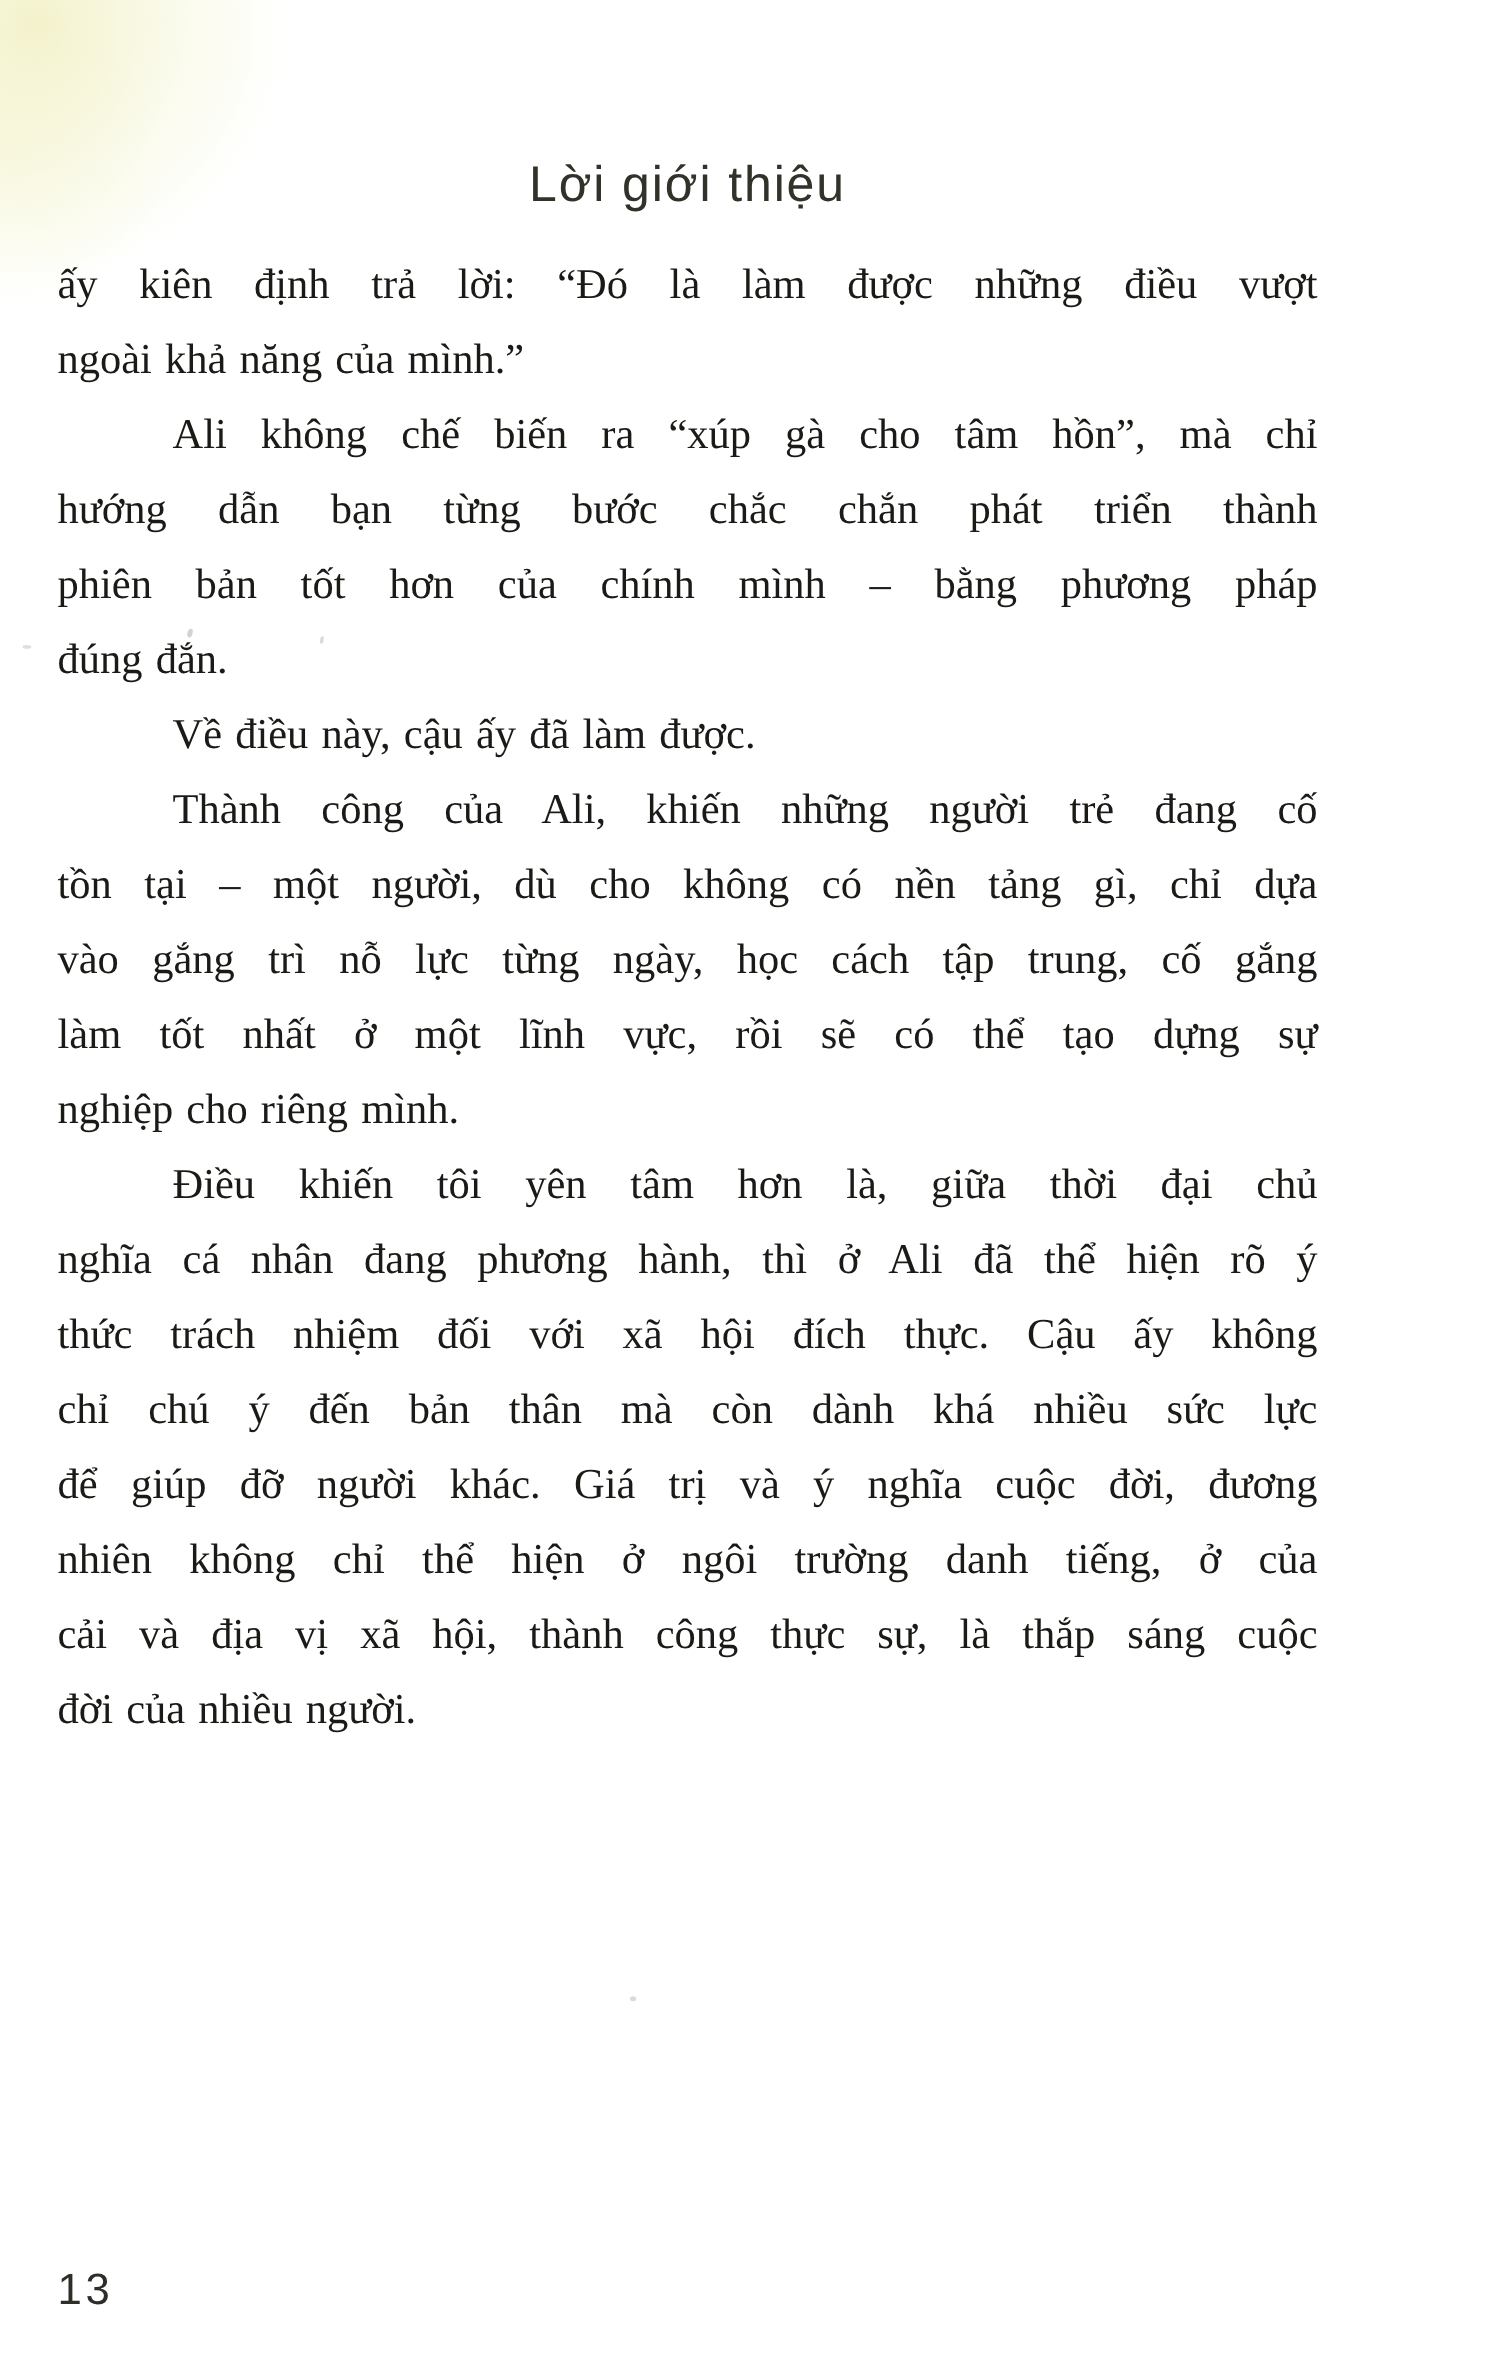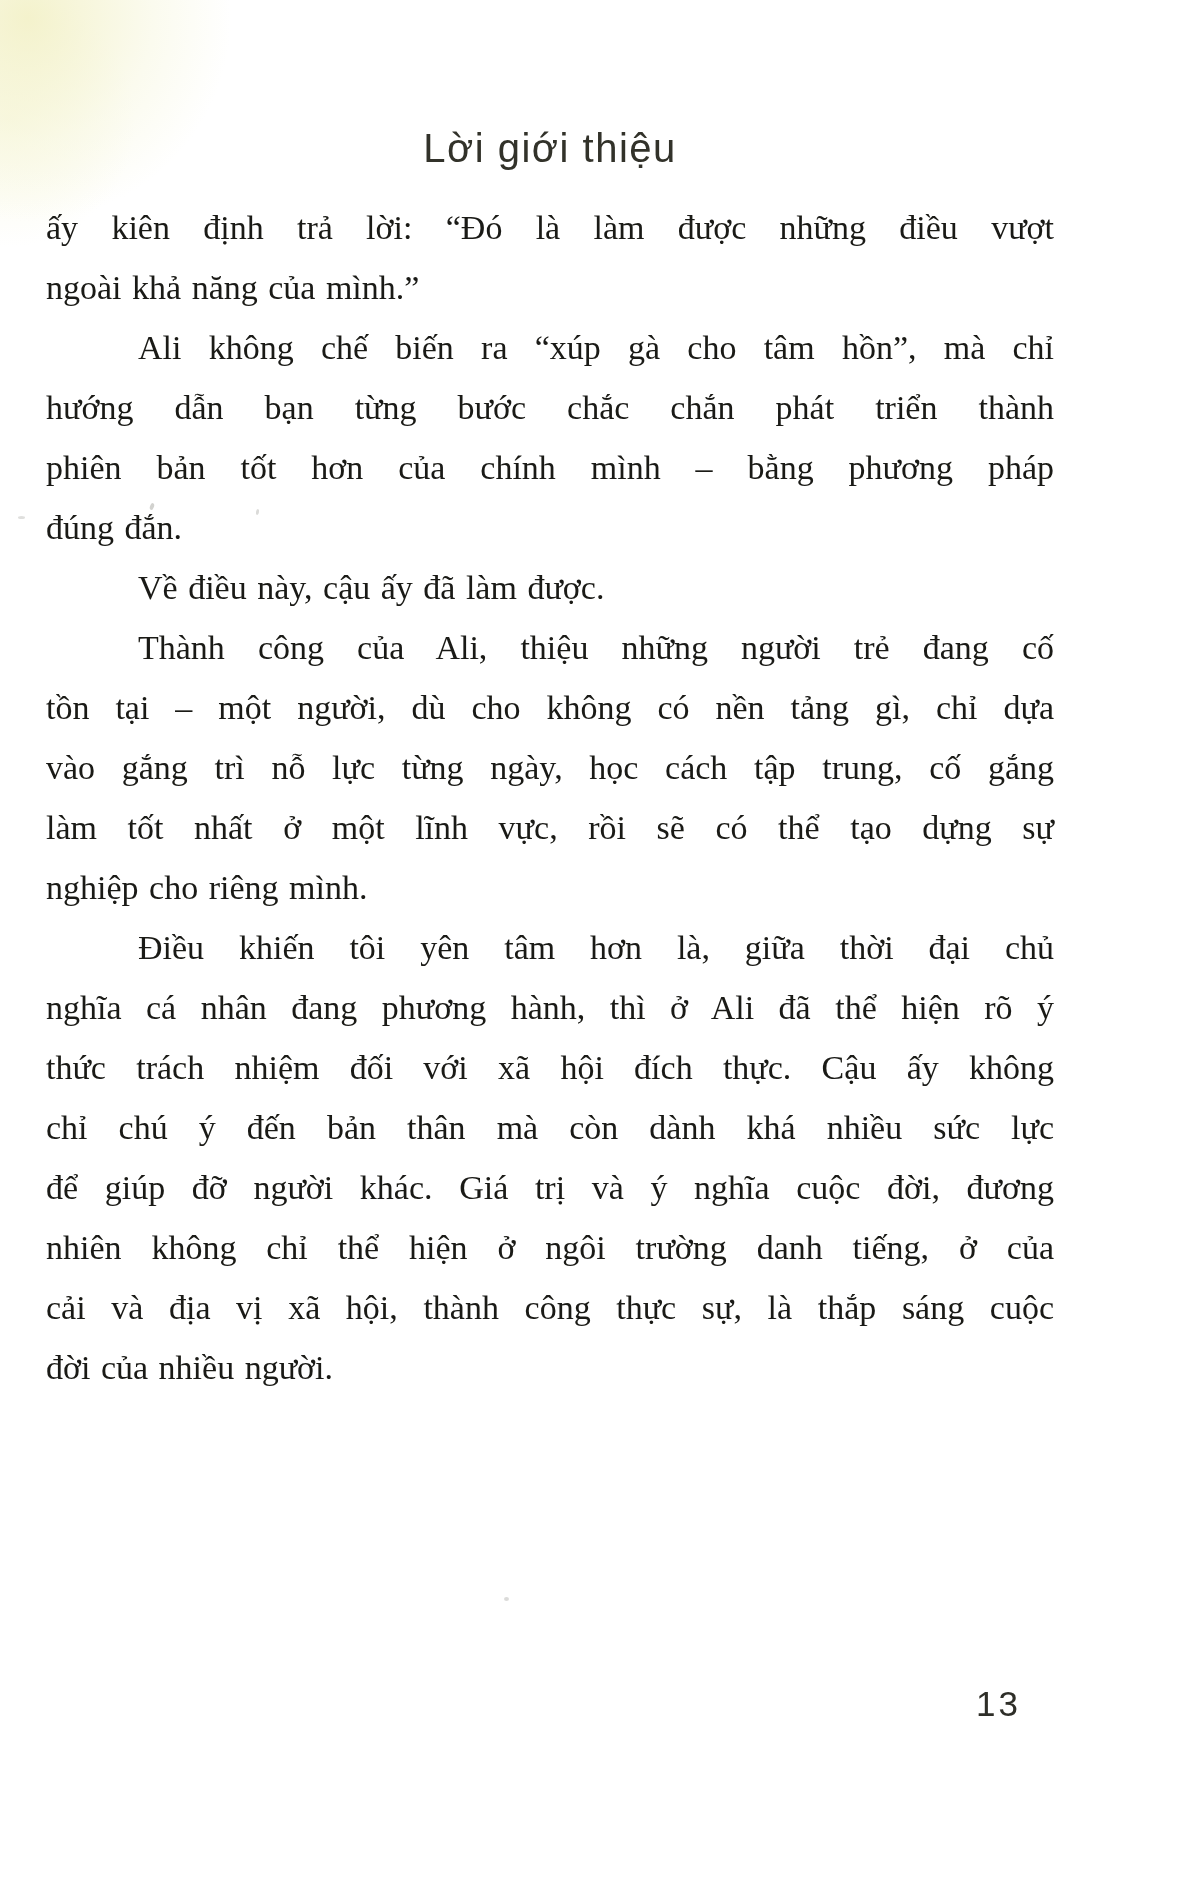--- a/index.html
+++ b/index.html
@@ -62,23 +62,23 @@
   .body-text .line.para-end {
     text-align: right;
     text-align-last: left;
   }
   .body-text .line.indent {
     text-indent: 92px;
   }
   .page-number {
     position: absolute;
     left: 46px;
-    top: 1684px;
+    top: 1812px;
     width: 975px;
-    text-align: right;
+    text-align: left;
     font-family: "Liberation Sans", sans-serif;
     font-weight: 300;
     font-size: 35px;
     letter-spacing: 3px;
     color: #2e2e28;
   }
   .scan-speck {
     position: absolute;
     background: rgba(90, 90, 80, 0.55);
     border-radius: 50%;
@@ -97,21 +97,21 @@
 <div class="page-header">Lời giới thiệu</div>
 
 <div class="body-text">
     <div class="line">ấy kiên định trả lời: “Đó là làm được những điều vượt</div>
     <div class="line para-end">ngoài khả năng của mình.”</div>
     <div class="line indent">Ali không chế biến ra “xúp gà cho tâm hồn”, mà chỉ</div>
     <div class="line">hướng dẫn bạn từng bước chắc chắn phát triển thành</div>
     <div class="line">phiên bản tốt hơn của chính mình – bằng phương pháp</div>
     <div class="line para-end">đúng đắn.</div>
     <div class="line indent para-end">Về điều này, cậu ấy đã làm được.</div>
-    <div class="line indent">Thành công của Ali, thiệu những người trẻ đang cố</div>
+    <div class="line indent">Thành công của Ali, khiến những người trẻ đang cố</div>
     <div class="line">tồn tại – một người, dù cho không có nền tảng gì, chỉ dựa</div>
     <div class="line">vào gắng trì nỗ lực từng ngày, học cách tập trung, cố gắng</div>
     <div class="line">làm tốt nhất ở một lĩnh vực, rồi sẽ có thể tạo dựng sự</div>
     <div class="line para-end">nghiệp cho riêng mình.</div>
     <div class="line indent">Điều khiến tôi yên tâm hơn là, giữa thời đại chủ</div>
     <div class="line">nghĩa cá nhân đang phương hành, thì ở Ali đã thể hiện rõ ý</div>
     <div class="line">thức trách nhiệm đối với xã hội đích thực. Cậu ấy không</div>
     <div class="line">chỉ chú ý đến bản thân mà còn dành khá nhiều sức lực</div>
     <div class="line">để giúp đỡ người khác. Giá trị và ý nghĩa cuộc đời, đương</div>
     <div class="line">nhiên không chỉ thể hiện ở ngôi trường danh tiếng, ở của</div>

